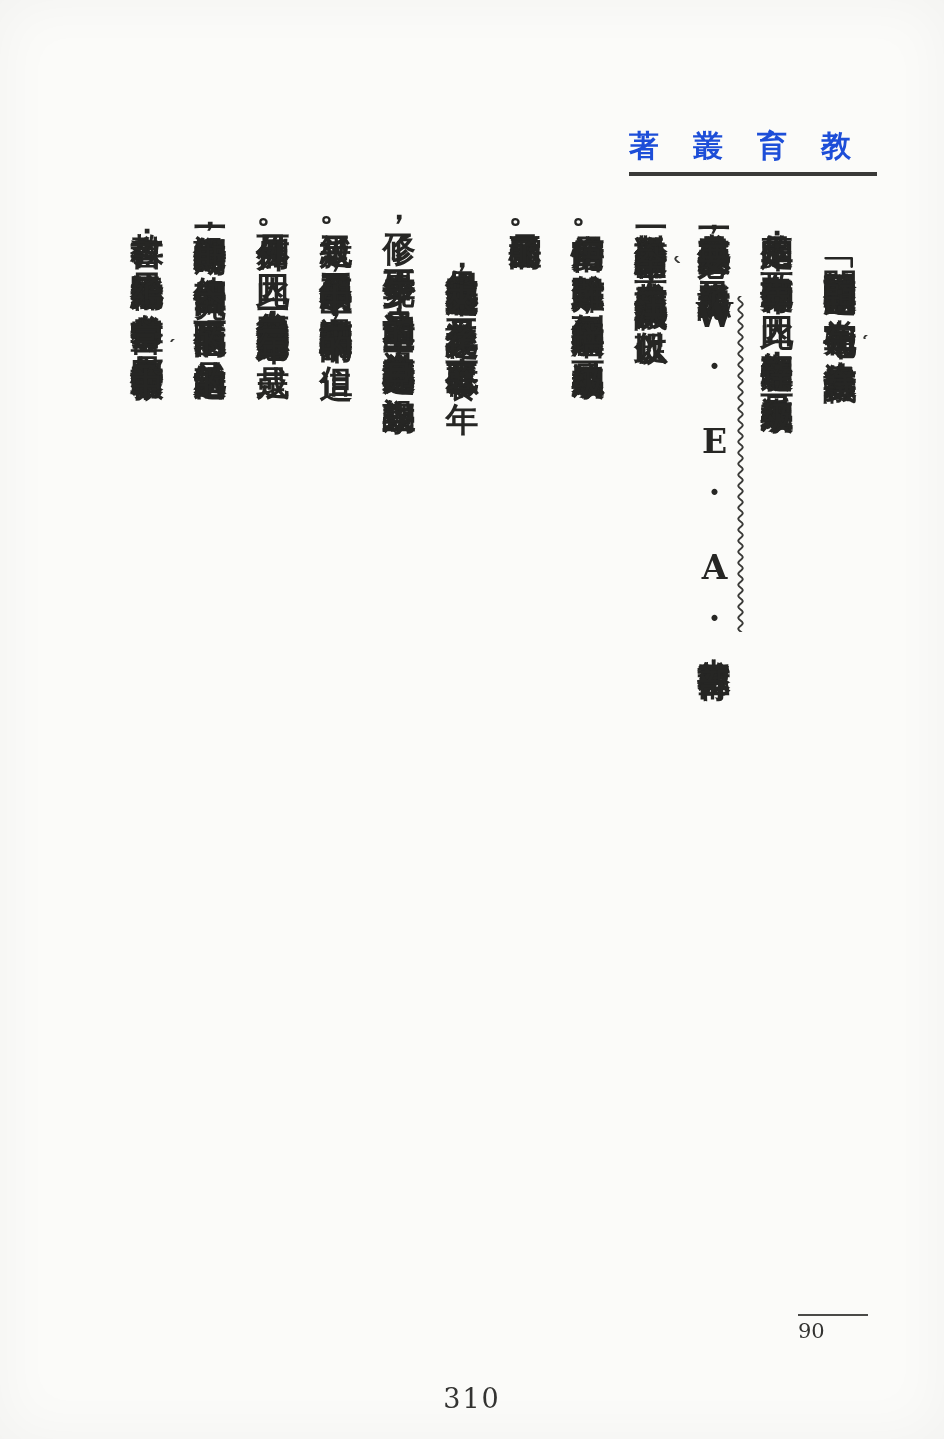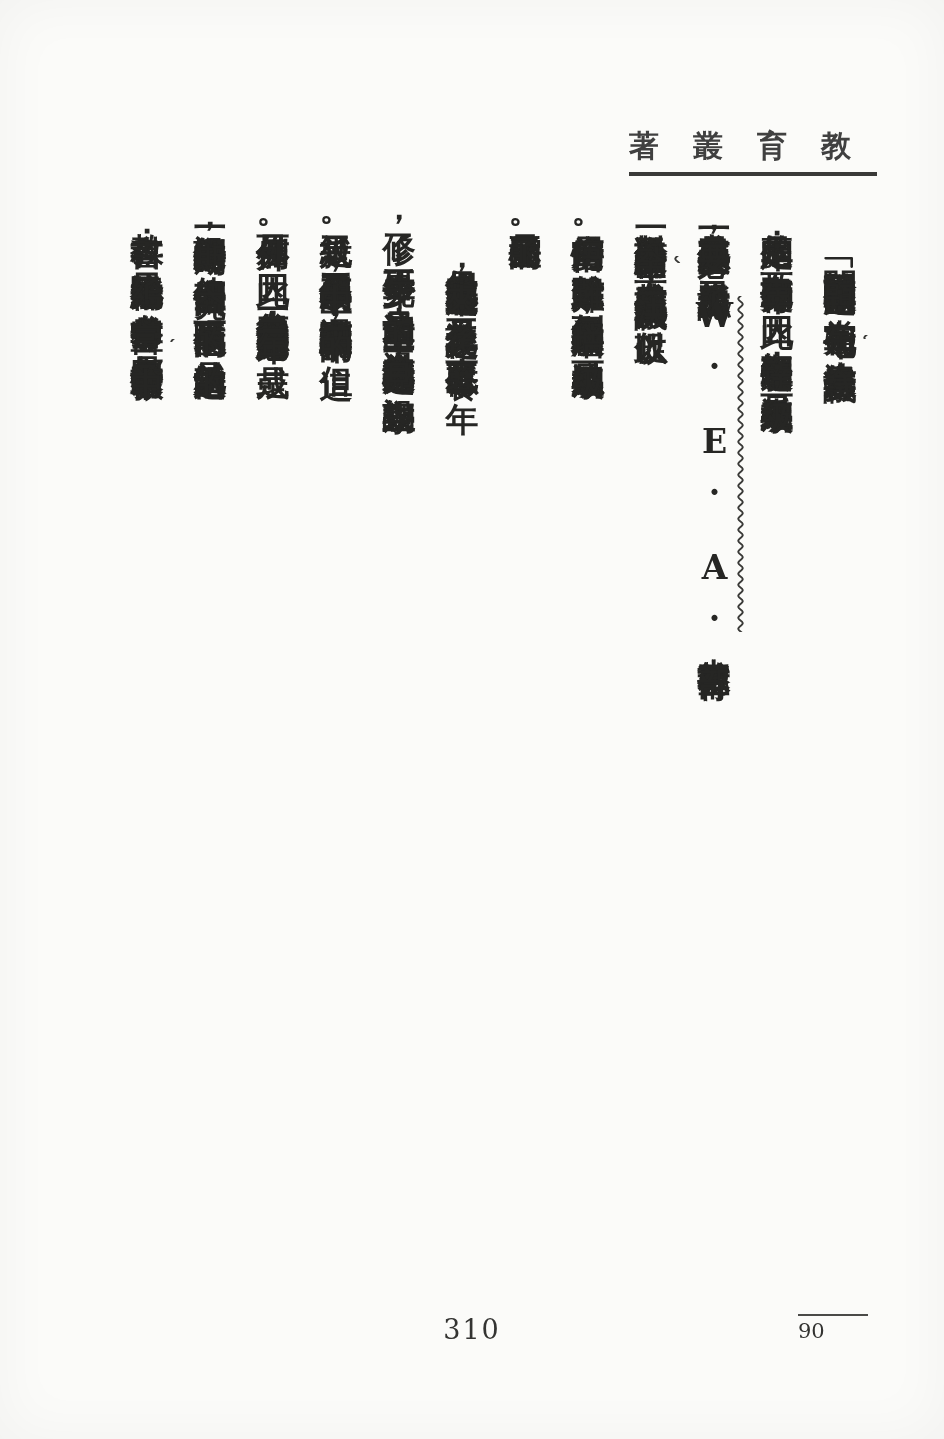--- a/index.html
+++ b/index.html
@@ -17,21 +17,21 @@
     box-shadow:inset 0 0 60px rgba(0,0,0,0.04);
   }
   .series-header{
     position:absolute;top:126px;right:67px;
     width:248px;height:46px;
     overflow:hidden;
     border-bottom:4px solid #3a3a38;
     font-size:30px;font-weight:bold;
     letter-spacing:34px;
     white-space:nowrap;
-    color:#404040;
+    color:#1d4ed8;
   }
   .text-block{
     position:absolute;top:208px;right:72px;
     height:1130px;
     writing-mode:vertical-rl;
     text-orientation:mixed;
     font-size:33px;
     line-height:63px;
     letter-spacing:1px;
     font-weight:bold;
@@ -54,21 +54,21 @@
   }
   .volume-page{
     position:absolute;top:1314px;right:76px;
     width:70px;
     border-top:2px solid #4a4a48;
     font-size:21px;
     padding-top:3px;
     color:#333331;
   }
   .book-page{
-    position:absolute;top:1314px;left:0;right:0;
+    position:absolute;top:1383px;left:0;right:0;
     text-align:center;
     font-size:27px;
     letter-spacing:2px;
     color:#343432;
   }
 </style>
 </head>
 <body>
 
 <div class="page">

